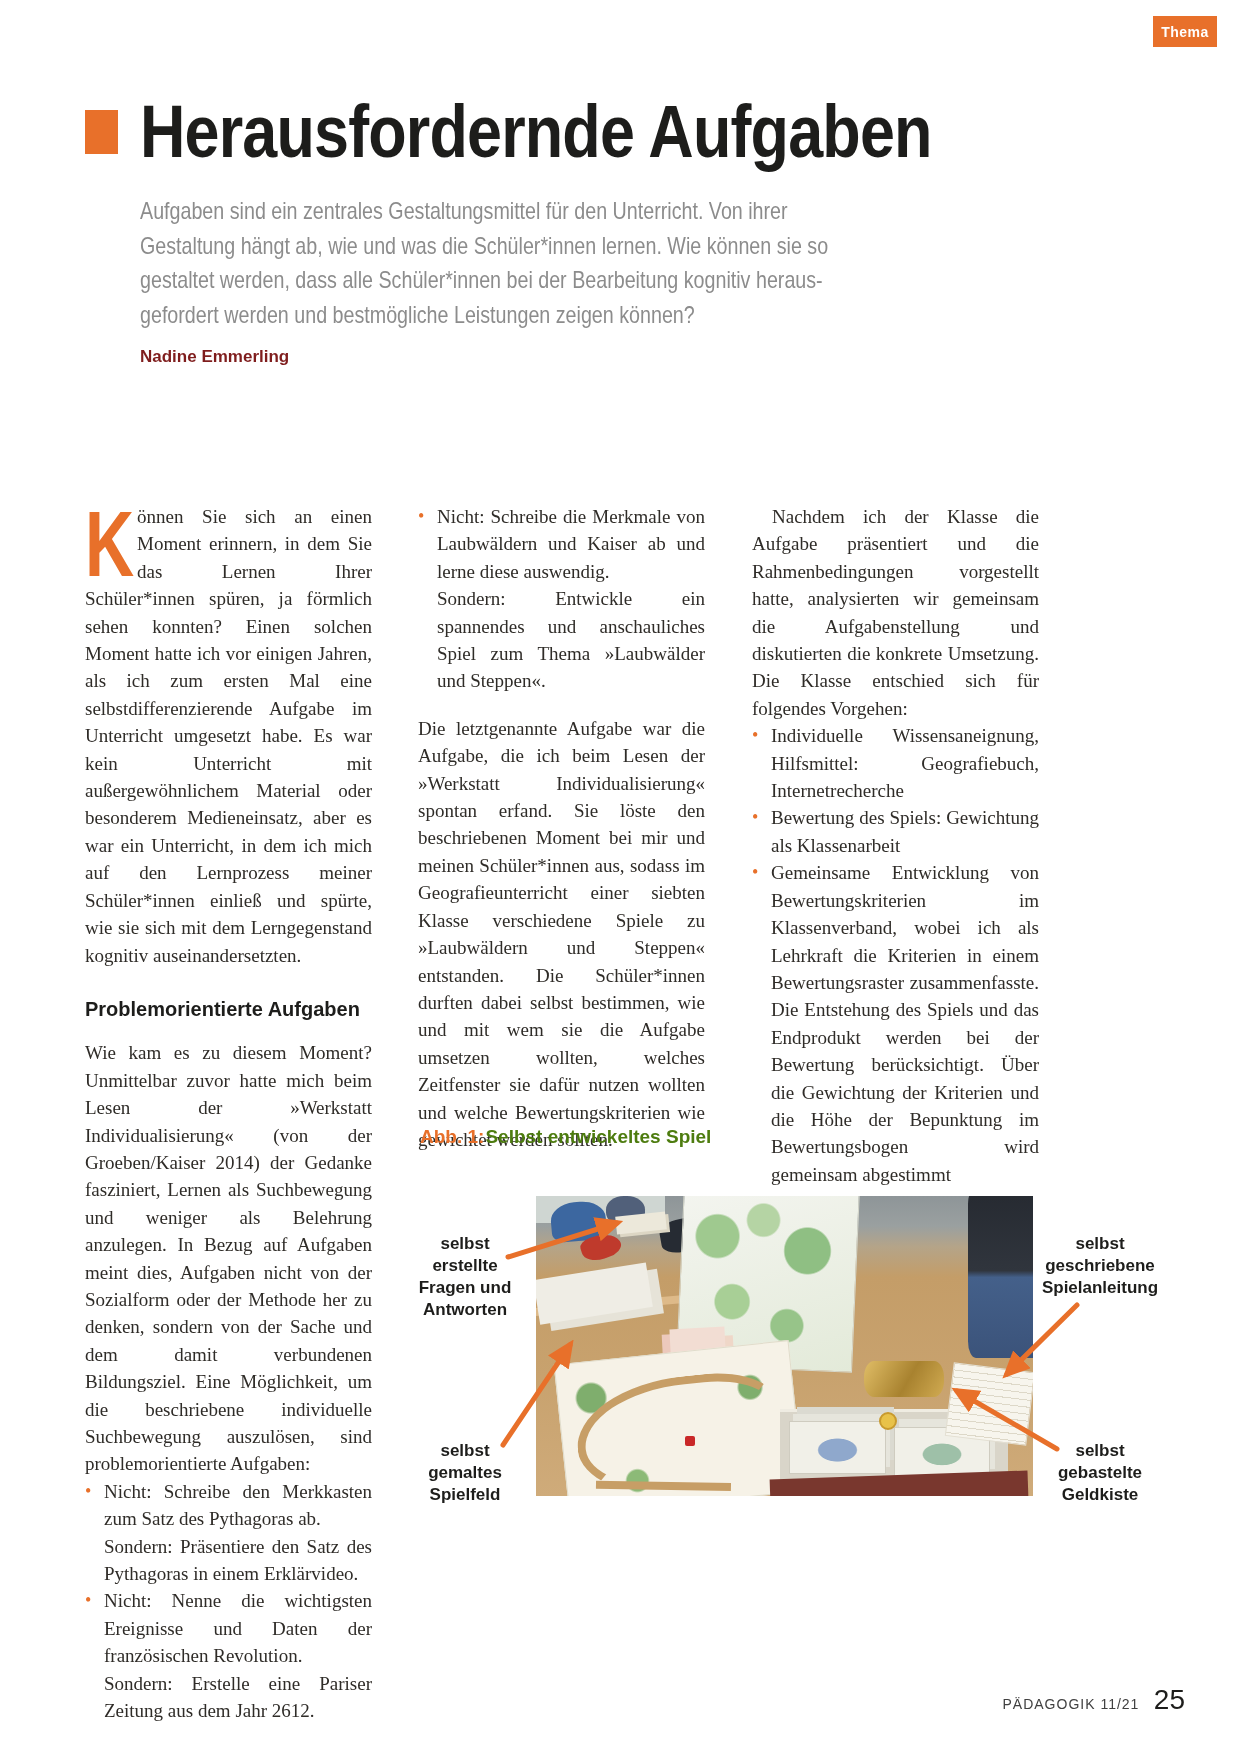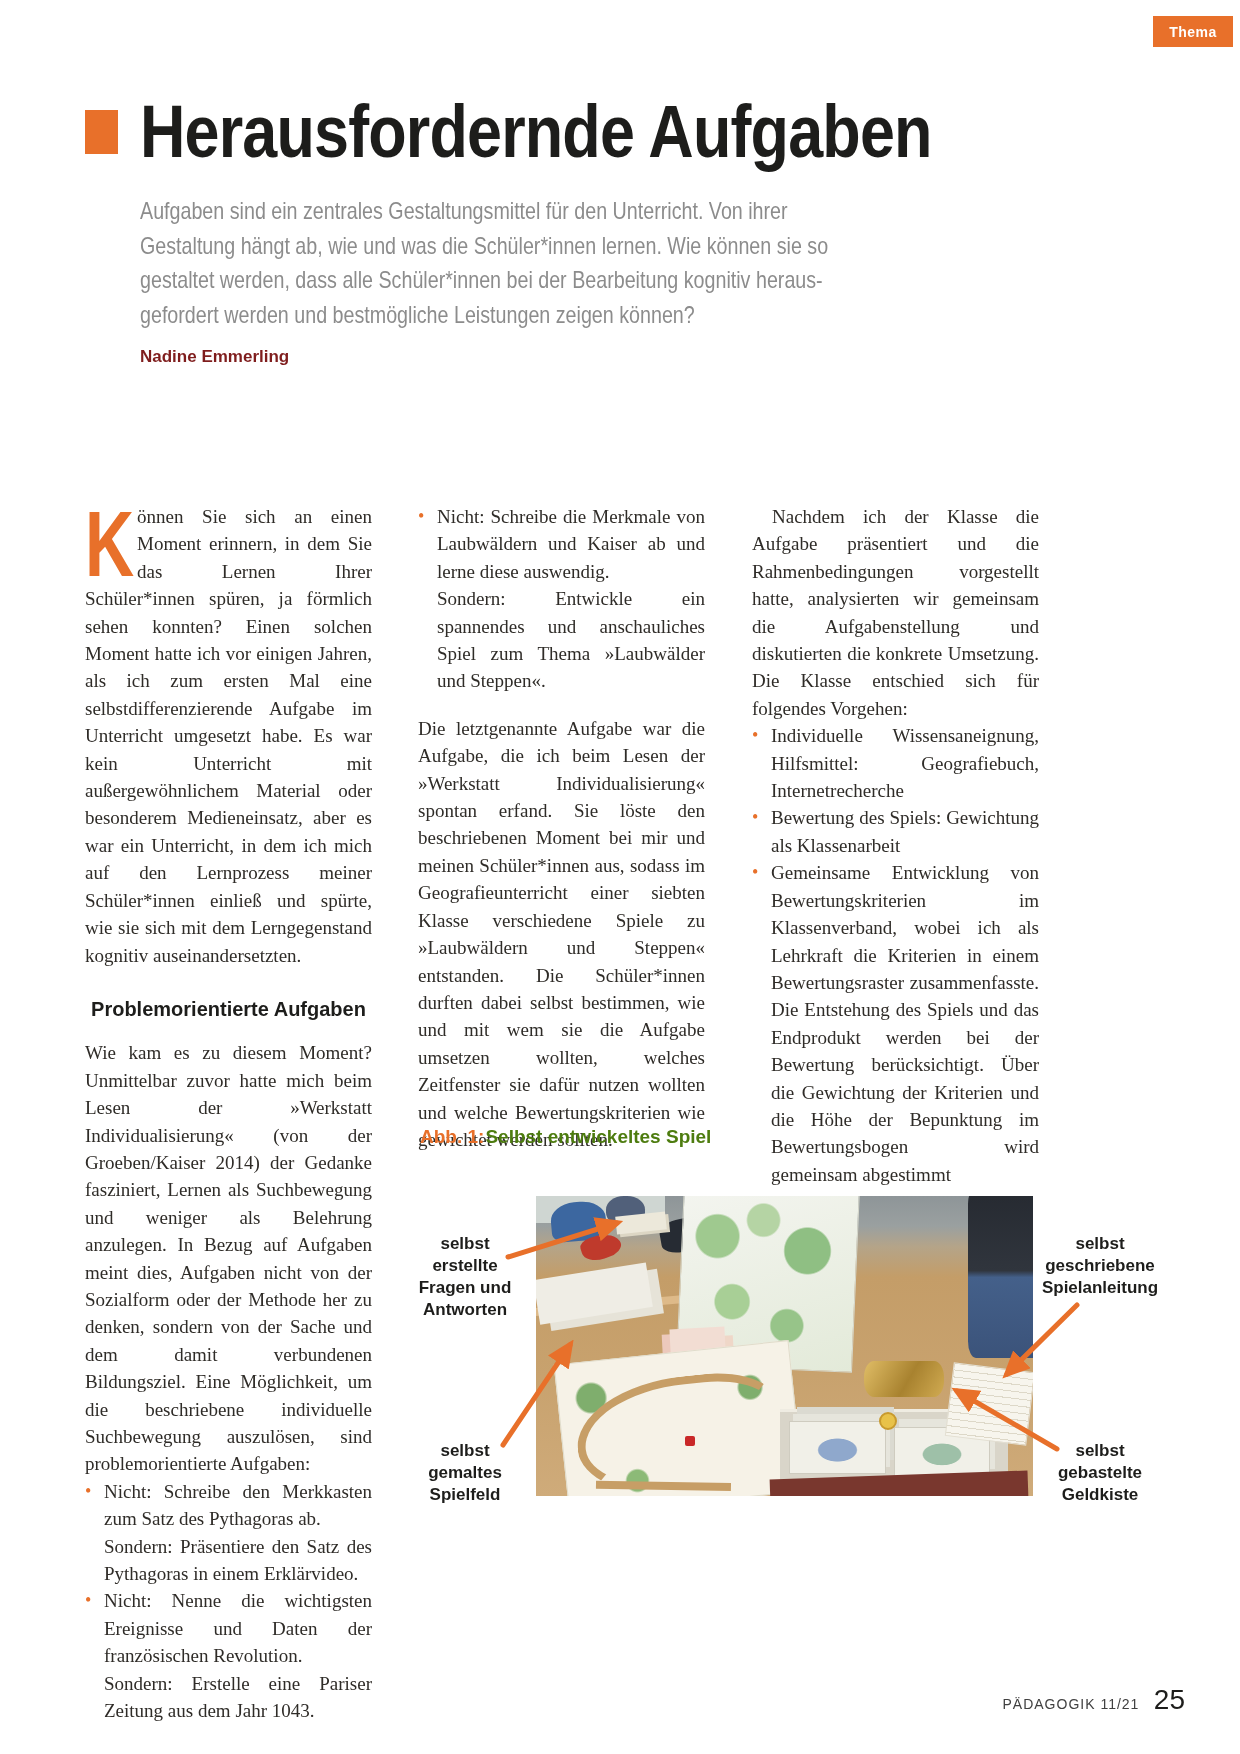--- a/index.html
+++ b/index.html
@@ -1,21 +1,21 @@
 <!DOCTYPE html>
 <html lang="de"><head>
 <meta charset="utf-8">
 <style>
   html,body{margin:0;padding:0;}
   body{width:1240px;height:1754px;position:relative;background:#ffffff;
        font-family:"Liberation Sans",sans-serif;color:#2f2c28;overflow:hidden;}
   .page{position:absolute;inset:0;background:#fff;}
 
   
-  .thema-tag{position:absolute;left:1153px;top:16px;width:80px;height:31px;
+  .thema-tag{position:absolute;left:1153px;top:16px;width:64px;height:31px;
     background:#e8702a;color:#fff;font-weight:bold;font-size:14px;letter-spacing:.5px;
     display:flex;align-items:center;justify-content:center;}
 
   
   .title-row{position:absolute;left:85px;top:96px;display:flex;align-items:flex-start;}
   .title-square{width:33px;height:44px;background:#e8702a;margin:14px 22px 0 0;flex:0 0 33px;}
   h1.title{margin:0;font-size:74px;line-height:72px;font-weight:bold;color:#1d1d1b;
     letter-spacing:-1px;transform:scaleX(.85);transform-origin:0 0;white-space:nowrap;}
 
   
@@ -25,21 +25,21 @@
 
   
   .col{position:absolute;top:503px;width:287px;font-family:"Liberation Serif",serif;
     font-size:19px;line-height:27.4px;color:#2f2c28;text-align:justify;hyphens:auto;}
   .col-1{left:85px;} .col-2{left:418px;} .col-3{left:752px;}
   .col p{margin:0;}
   .dropcap{float:left;font-family:"Liberation Sans",sans-serif;font-weight:bold;
     font-size:92px;line-height:70px;color:#e8702a;width:48px;margin:6px 4px 0 0;
     transform:scaleX(.74);transform-origin:0 0;}
   h2.subhead{font-family:"Liberation Sans",sans-serif;font-size:20px;font-weight:bold;
-    color:#1d1d1b;margin:27px 0 16px 0;text-align:center;}
+    color:#1d1d1b;margin:27px 0 16px 0;text-align:left;}
   .para-gap{margin-top:20px !important;}
   .indent-first{text-indent:20px;}
   ul.blist{list-style:none;margin:0;padding:0;}
   ul.blist li{display:flex;}
   .dot{flex:0 0 19px;color:#e8702a;font-size:18px;line-height:27.4px;}
   .li-body{flex:1;}
   .li-line{display:block;}
 
   
   .fig-caption{position:absolute;left:420px;top:1126px;font-size:19px;}
@@ -136,21 +136,21 @@
         <span class="dot">•</span>
         <span class="li-body">
           <span class="li-line">Nicht: Schreibe den Merkkasten zum Satz des Pythagoras ab.</span>
           <span class="li-line">Sondern: Präsentiere den Satz des Pythagoras in einem Erklärvideo.</span>
         </span>
       </li>
       <li>
         <span class="dot">•</span>
         <span class="li-body">
           <span class="li-line">Nicht: Nenne die wichtigsten Ereignisse und Daten der französischen Revolution.</span>
-          <span class="li-line">Sondern: Erstelle eine Pariser Zeitung aus dem Jahr 1043.</span>
+          <span class="li-line">Sondern: Erstelle eine Pariser Zeitung aus dem Jahr 2612.</span>
         </span>
       </li>
     </ul>
   </div>
 
   <div class="col col-2">
     <ul class="blist">
       <li>
         <span class="dot">•</span>
         <span class="li-body">

